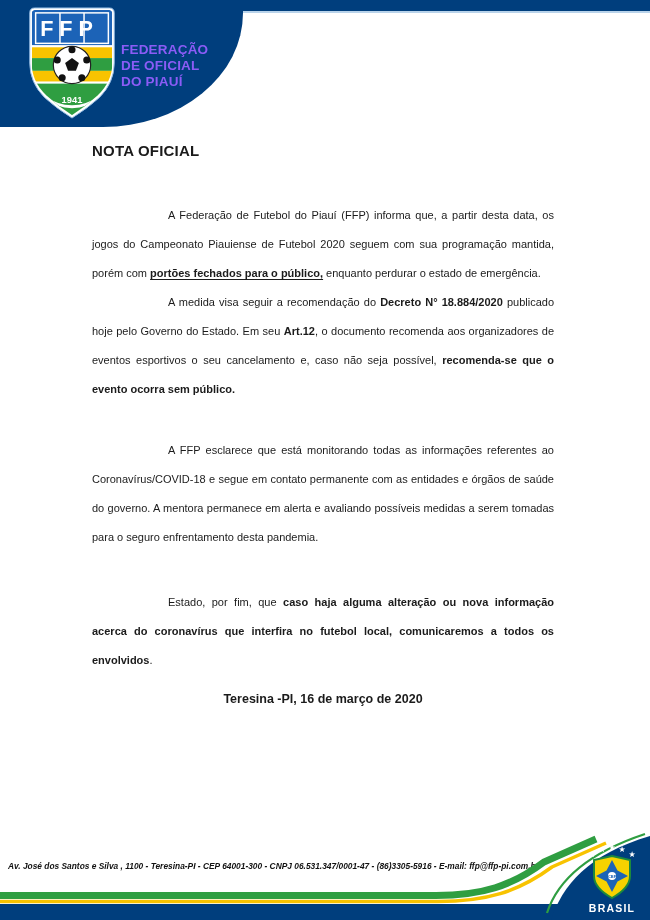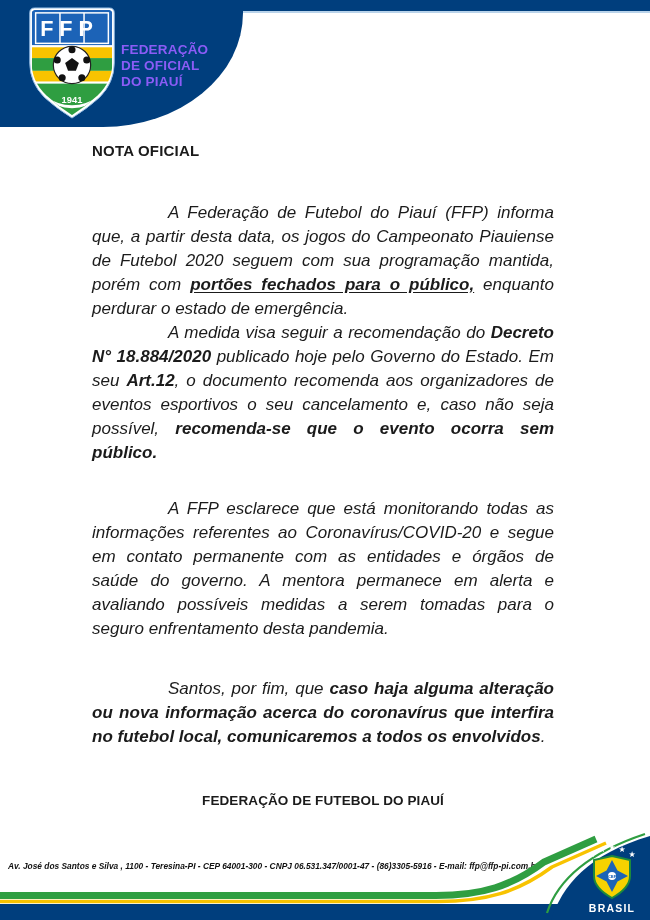--- a/index.html
+++ b/index.html
@@ -42,25 +42,24 @@
     position:absolute; top:137px; left:92px;
     width:462px;
   }
   .doc-title {
     padding-top:5px;
     text-align:left;
     font-size:15px; font-weight:bold;
     letter-spacing:0.2px;
   }
   .doc-body p {
-    font-size:17px;
-    line-height:24px;
+    font-size:11px;
+    line-height:29px;
     text-align:justify;
     text-indent:76px;
-    font-style:italic;
   }
   .p1 { margin-top:42px; }
   .p2 { }
   .p3 { margin-top:32px; }
   .p4 { margin-top:36px; }
   .b { font-weight:bold; }
   .u { text-decoration:underline; text-underline-offset:2px; }
   .sig-org {
     margin-top:44px;
     text-align:center; font-weight:bold; font-size:13.5px;
@@ -131,24 +130,24 @@
   <div>FEDERAÇÃO</div>
   <div>DE OFICIAL</div>
   <div>DO PIAUÍ</div>
 </div>
 
 <div class="doc-body">
   <h1 class="doc-title">NOTA OFICIAL</h1>
 
   <p class="p1"><span>A Federação de Futebol do Piauí (FFP) informa que, a partir desta data, os jogos do Campeonato Piauiense de Futebol 2020 seguem com sua programação mantida, porém com </span><span class="b u">portões fechados para o público,</span><span> enquanto perdurar o estado de emergência.</span></p>
   <p class="p2"><span>A medida visa seguir a recomendação do </span><span class="b">Decreto N° 18.884/2020</span><span> publicado hoje pelo Governo do Estado. Em seu </span><span class="b">Art.12</span><span>, o documento recomenda aos organizadores de eventos esportivos o seu cancelamento e, caso não seja possível, </span><span class="b">recomenda-se que o evento ocorra sem público.</span></p>
-  <p class="p3"><span>A FFP esclarece que está monitorando todas as informações referentes ao Coronavírus/COVID-20 e segue em contato permanente com as entidades e órgãos de saúde do governo. A mentora permanece em alerta e avaliando possíveis medidas a serem tomadas para o seguro enfrentamento desta pandemia.</span></p>
-  <p class="p4"><span>Santos, por fim, que </span><span class="b">caso haja alguma alteração ou nova informação acerca do coronavírus que interfira no futebol local, comunicaremos a todos os envolvidos</span><span>.</span></p>
+  <p class="p3"><span>A FFP esclarece que está monitorando todas as informações referentes ao Coronavírus/COVID-18 e segue em contato permanente com as entidades e órgãos de saúde do governo. A mentora permanece em alerta e avaliando possíveis medidas a serem tomadas para o seguro enfrentamento desta pandemia.</span></p>
+  <p class="p4"><span>Estado, por fim, que </span><span class="b">caso haja alguma alteração ou nova informação acerca do coronavírus que interfira no futebol local, comunicaremos a todos os envolvidos</span><span>.</span></p>
 
-  <div class="sig-org">FEDERAÇÃO DE FUTEBOL DO PIAUÍ</div>
+  <div class="sig-date">Teresina -PI, 16 de março de 2020</div>
 </div>
 
 <div class="footer-address">Av. José dos Santos e Silva , 1100 - Teresina-PI - CEP 64001-300 - CNPJ 06.531.347/0001-47 - (86)3305-5916 - E-mail: ffp@ffp-pi.com.br</div>
 
 <svg class="footer-art" viewBox="0 0 650 90" aria-hidden="true">
 
   <path d="M0,65.5 H436 C482,65.5 512,56 544,32 L596,9" stroke="#2f9e41" stroke-width="7" fill="none"></path>
   <path d="M0,71.5 H438 C486,71.5 518,62 552,37 L606,13" stroke="#f8c300" stroke-width="3.5" fill="none"></path>
 
   <rect x="0" y="74" width="650" height="16" fill="#003e7d"></rect>

